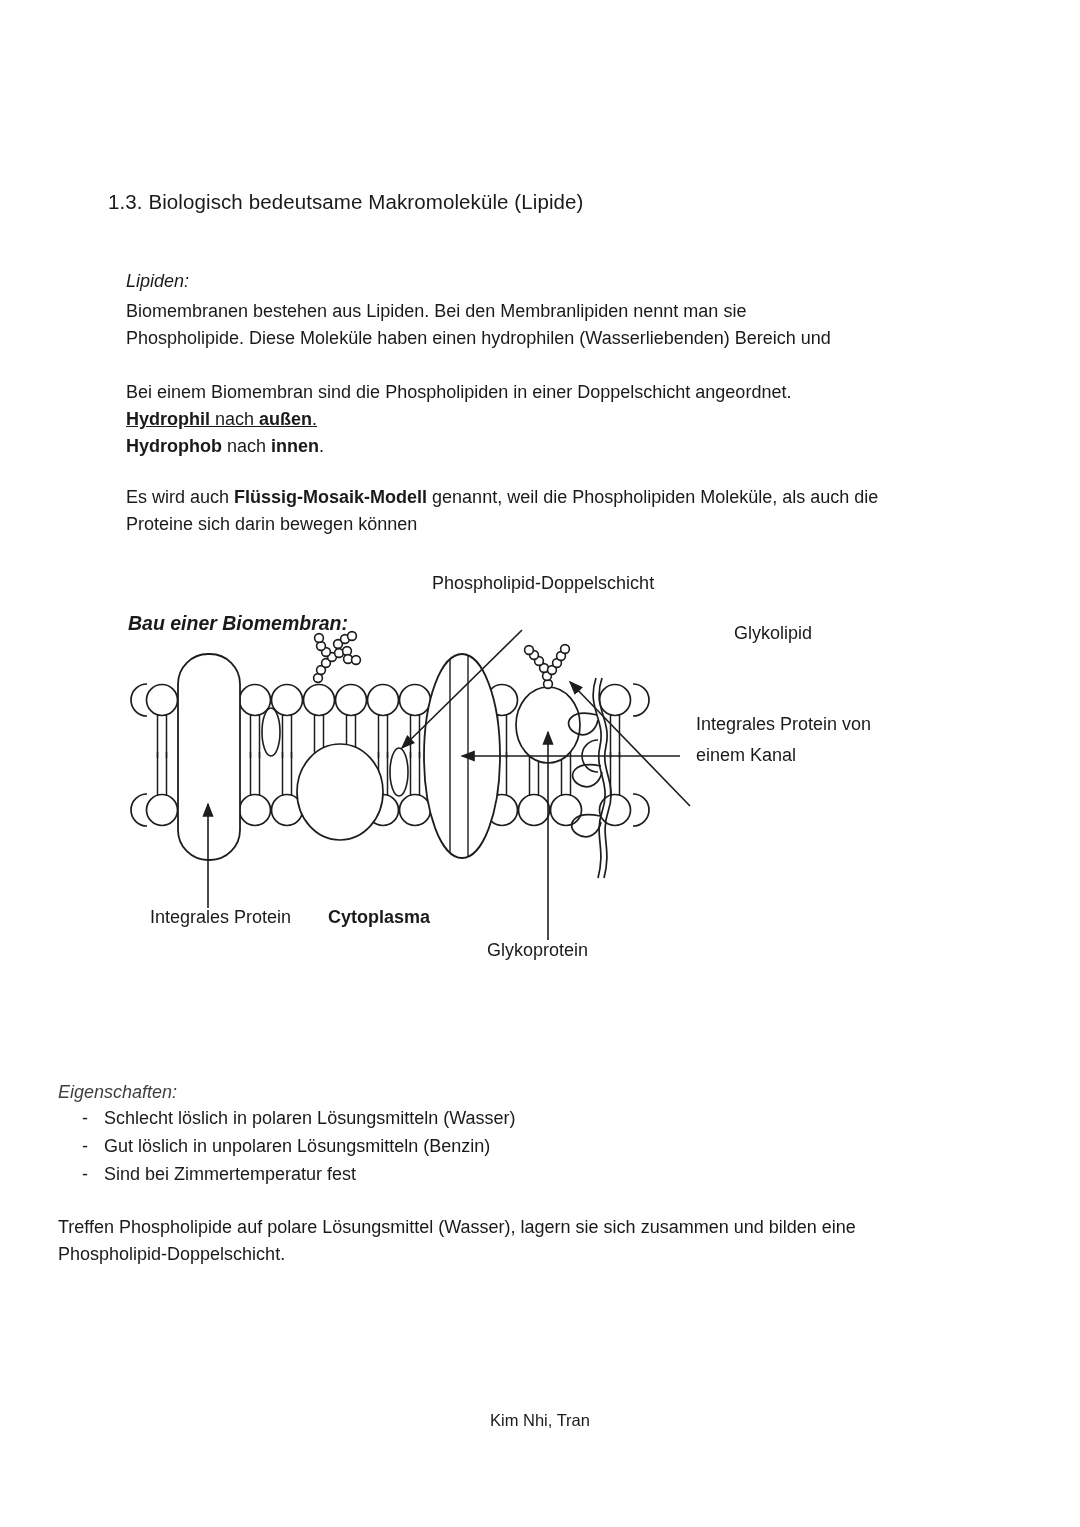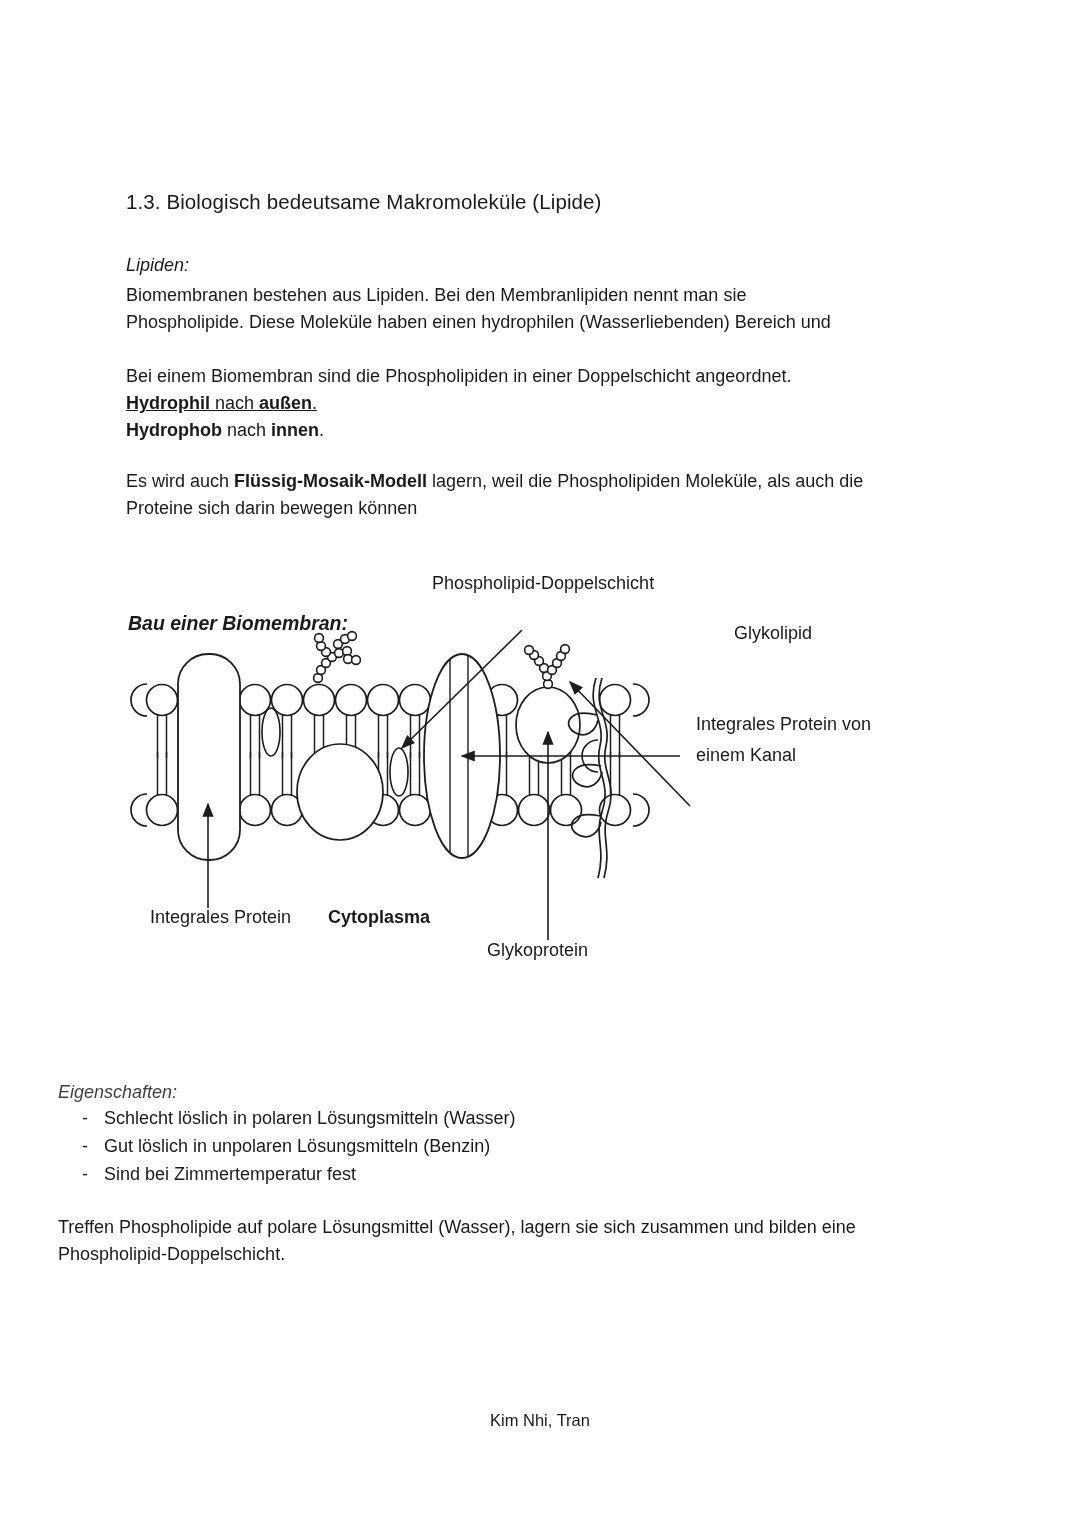--- a/index.html
+++ b/index.html
@@ -17,35 +17,36 @@
   }
   .page {
     position: absolute;
     inset: 0;
     background: #ffffff;
   }
 
   
   .heading {
     position: absolute;
-    left: 126px;
+    left: 108px;
     top: 190px;
     font-size: 20.5px;
     letter-spacing: 0.1px;
     color: #1a1a1a;
     white-space: nowrap;
   }
 
   .para {
     position: absolute;
     left: 126px;
     font-size: 18px;
     line-height: 26.8px;
     color: #1a1a1a;
     white-space: nowrap;
+    margin-top: 16px;
   }
   .ital { font-style: italic; }
   .bold { font-weight: bold; }
 
   #lipiden-label { top: 252px; }
   #p-line1 { top: 282px; }
   #p-line2 { top: 309px; }
   #p-line3 { top: 336px; }
   #p-line4 { top: 363px; }
   #p-line5 { top: 390px; text-decoration: underline; }
@@ -119,21 +120,21 @@
 
   <div class="para ital" id="lipiden-label">Lipiden:</div>
   <div class="para" id="p-line1">Biomembranen bestehen aus Lipiden. Bei den Membranlipiden nennt man sie</div>
   <div class="para" id="p-line2">Phospholipide. Diese Moleküle haben einen hydrophilen (Wasserliebenden) Bereich und</div>
   <div class="para" id="p-line4">Bei einem Biomembran sind die Phospholipiden in einer Doppelschicht angeordnet.</div>
 
   <div class="para" id="p-line5"><span class="bold">Hydrophil</span><span> nach </span><span class="bold">außen</span><span>.</span></div>
 
   <div class="para" id="p-line6"><span class="bold">Hydrophob</span><span> nach </span><span class="bold">innen</span><span>.</span></div>
 
-  <div class="para" id="fmm-line1"><span>Es wird auch </span><span class="bold">Flüssig-Mosaik-Modell</span><span> lagern, weil die Phospholipiden Moleküle, als auch die</span></div>
+  <div class="para" id="fmm-line1"><span>Es wird auch </span><span class="bold">Flüssig-Mosaik-Modell</span><span> genannt, weil die Phospholipiden Moleküle, als auch die</span></div>
   <div class="para" id="fmm-line2">Proteine sich darin bewegen können</div>
 
   <div id="diagram">
     <svg width="1080" height="430" viewBox="0 0 1080 430" xmlns="http://www.w3.org/2000/svg">
       <defs>
         <marker id="arrowhead" markerWidth="9" markerHeight="7" refX="8" refY="3.5" orient="auto">
           <polygon points="0 0, 9 3.5, 0 7" fill="#1d1d1d"></polygon>
         </marker>
 
         <g id="lipid-up">

